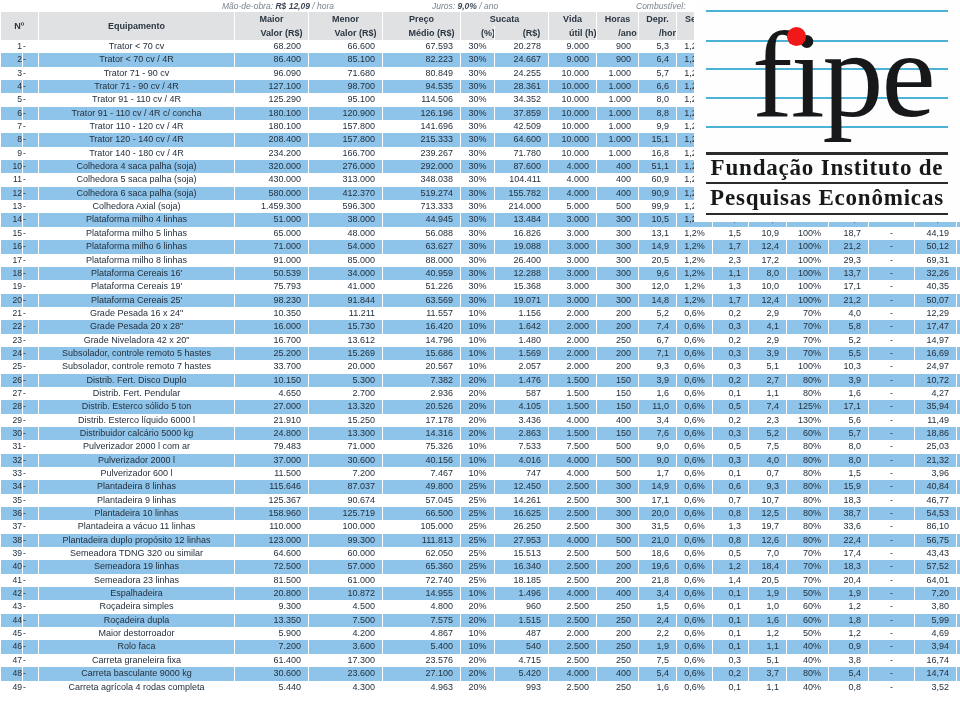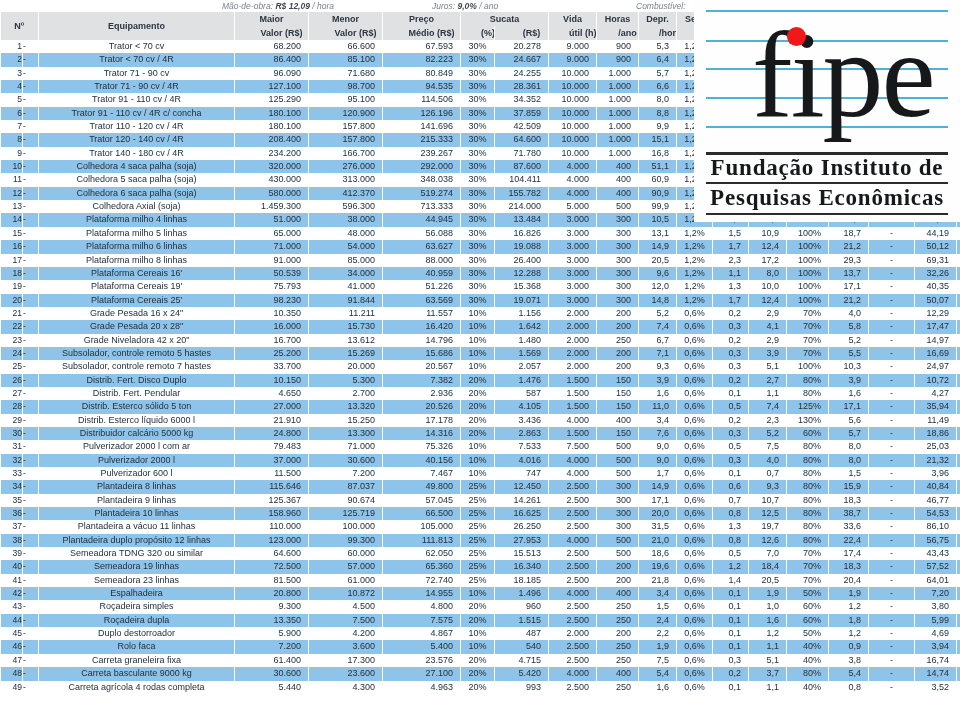--- a/index.html
+++ b/index.html
@@ -1199,21 +1199,21 @@
             <td class="num">60%</td>
             <td class="num">1,8</td>
             <td class="dash">-</td>
             <td class="num">5,99</td>
             <td class="dash">-</td>
             <td class="num">5,99</td>
           </tr>
           <tr class="odd">
             <td class="c-no">45</td>
             <td class="c-dash2">-</td>
-            <td class="c-name">Duplo destorroador</td>
+            <td class="c-name">Maior destorroador</td>
             <td class="num">5.900</td>
             <td class="num">4.200</td>
             <td class="num">4.867</td>
             <td class="pct">10%</td>
             <td class="num">487</td>
             <td class="num">2.000</td>
             <td class="num">200</td>
             <td class="num">2,2</td>
             <td class="pct">0,6%</td>
             <td class="num">0,1</td>

